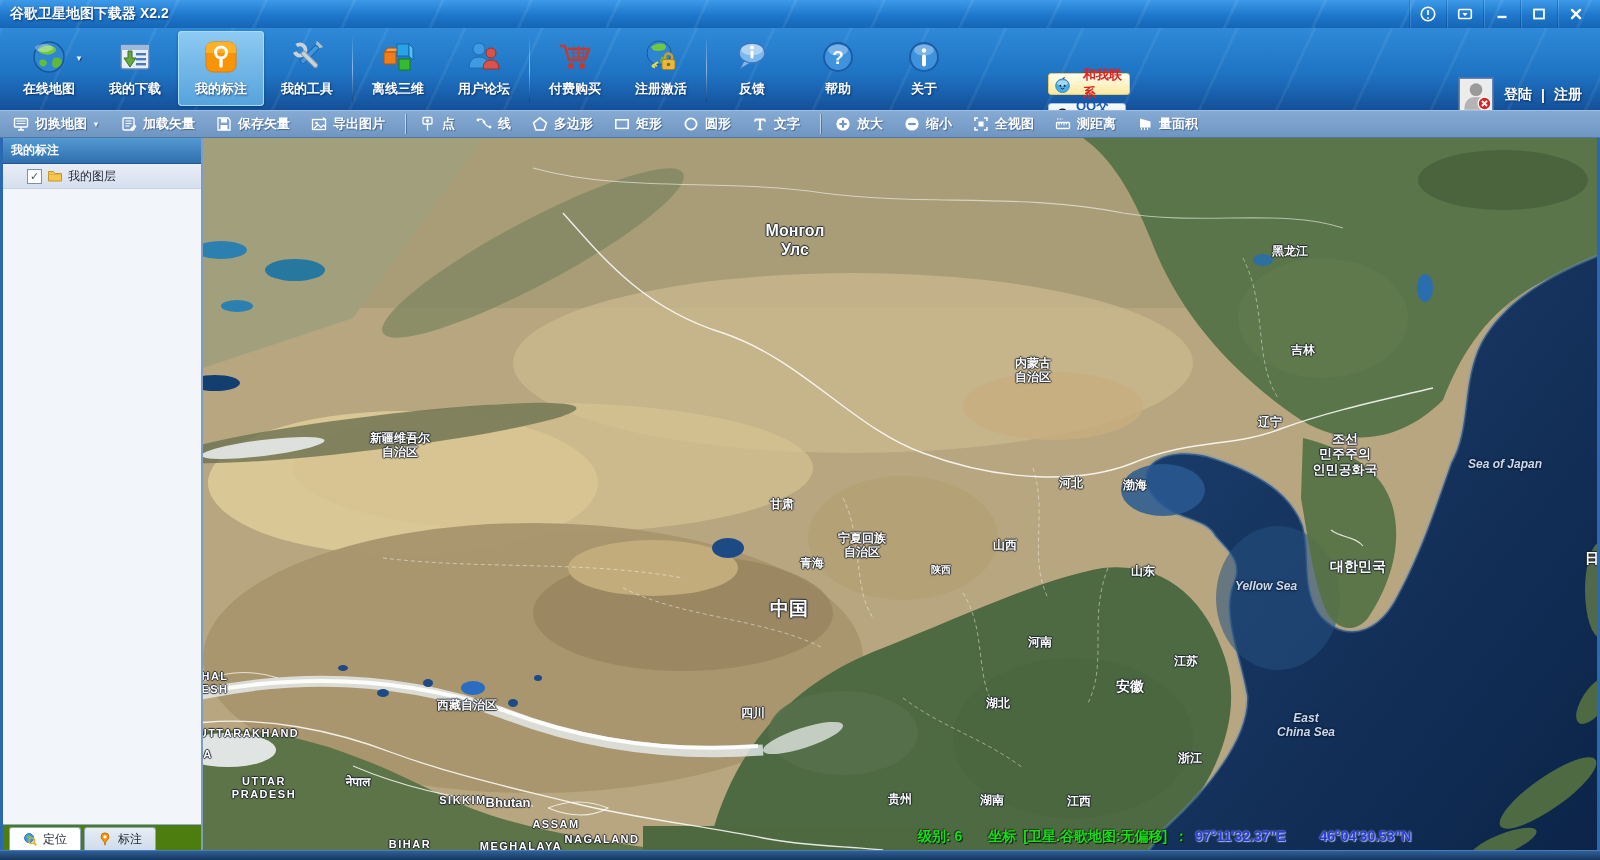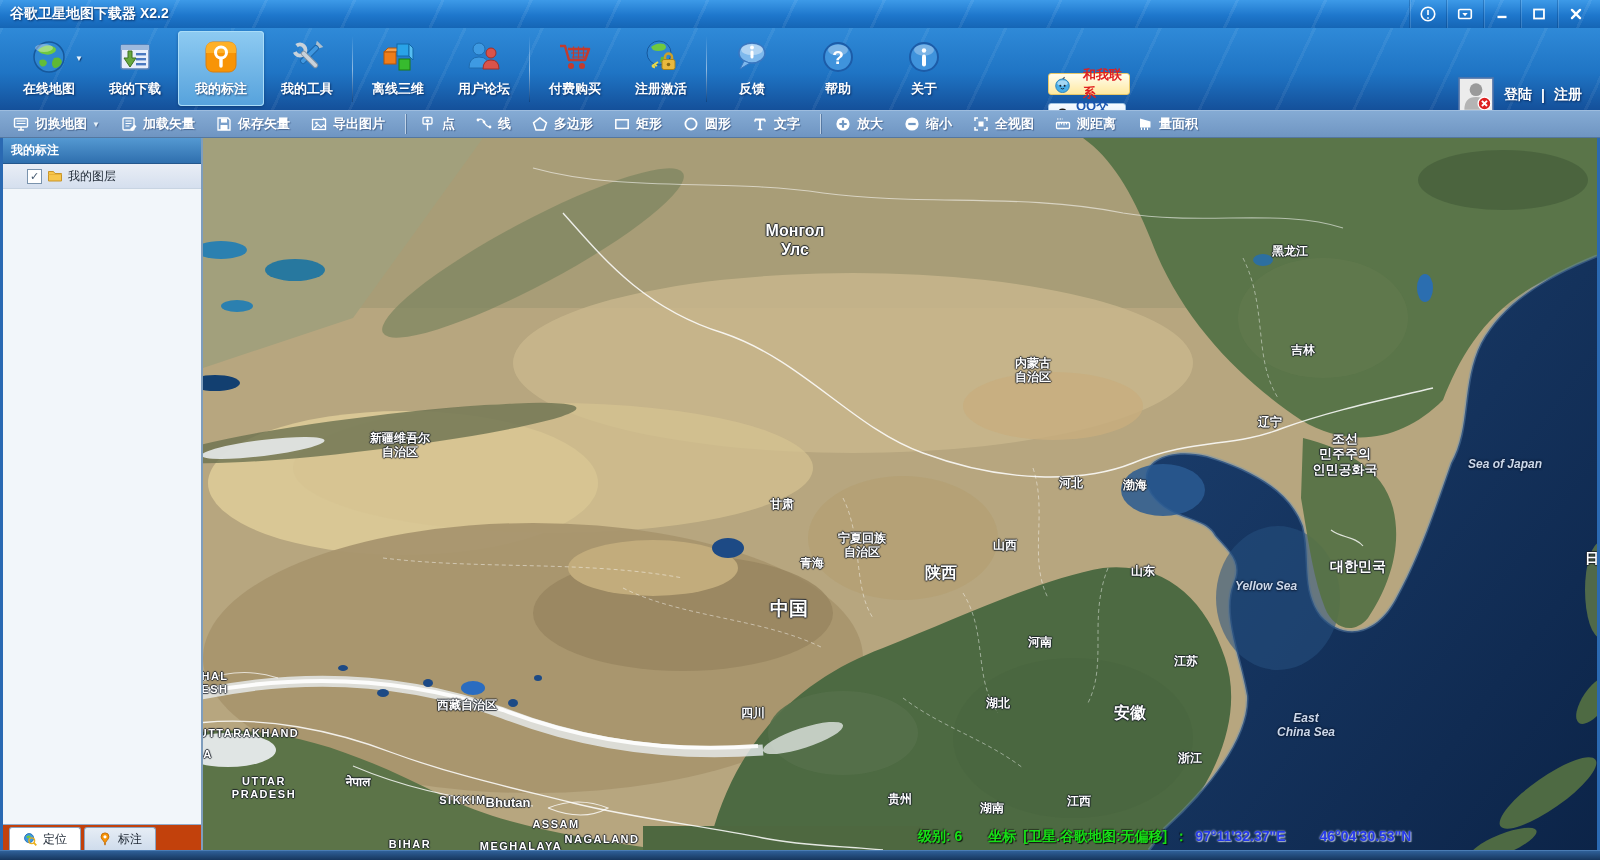--- a/index.html
+++ b/index.html
@@ -72,21 +72,21 @@
   .sb-header{height:25px;flex:none;background:linear-gradient(180deg,#5499d2,#2f6fae);
     color:#fff;font-size:12px;font-weight:bold;display:flex;align-items:center;
     padding-left:8px;border-bottom:1px solid #24578c;}
   .sb-row{height:24px;flex:none;display:flex;align-items:center;gap:5px;padding-left:24px;
     background:linear-gradient(180deg,#e9eef6,#d5dfee);border-bottom:1px solid #c8d4e2;cursor:pointer;}
   .checkbox{width:13px;height:13px;background:#fff;border:1px solid #7a93ad;display:flex;
     align-items:center;justify-content:center;font-size:11px;line-height:11px;color:#44586e;flex:none;cursor:pointer;}
   .sb-row svg{width:16px;height:16px;flex:none;}
   .sb-label{font-size:12px;color:#1d2733;}
   .sb-body{flex:1;}
-  .sb-tabs{height:25px;flex:none;background:#c2410c;border-top:1px solid #92accc;
+  .sb-tabs{height:25px;flex:none;background:#4d7c0f;border-top:1px solid #92accc;
     display:flex;align-items:flex-end;padding-left:6px;gap:3px;}
   .sb-tab{height:22px;display:flex;align-items:center;gap:6px;padding:0 13px;font-size:12px;color:#1d2733;
     background:linear-gradient(180deg,#e6edf5,#cfdcec);border:1px solid #8aa4c2;border-bottom:none;
     border-radius:3px 3px 0 0;cursor:pointer;}
   .sb-tab.active{background:#fff;}
   .sb-tab svg{width:14px;height:14px;}
 
   
   .map{flex:1;position:relative;overflow:hidden;background:#b7a67f;cursor:default;}
   .map svg.terrain{position:absolute;left:0;top:0;width:100%;height:100%;display:block;}
@@ -632,21 +632,21 @@
         <div>新疆维吾尔</div>
         <div>自治区</div>
       </div>
       <div class="map-label" style="left: 579px; top: 359px; font-size: 12px;">
         <div>甘肃</div>
       </div>
       <div class="map-label" style="left: 659px; top: 393px; font-size: 12px;">
         <div>宁夏回族</div>
         <div>自治区</div>
       </div>
-      <div class="map-label" style="left: 738px; top: 426px; font-size: 16px; text-align: center;">
+      <div class="map-label" style="left: 738px; top: 426px; font-size: 10px; text-align: center;">
         <div>陕西</div>
       </div>
       <div class="map-label" style="left: 802px; top: 400px; font-size: 12px;">
         <div>山西</div>
       </div>
       <div class="map-label" style="left: 868px; top: 338px; font-size: 12px;">
         <div>河北</div>
       </div>
       <div class="map-label" style="left: 932px; top: 340px; font-size: 12px;">
         <div>渤海</div>
@@ -656,39 +656,39 @@
       </div>
       <div class="map-label" style="left: 837px; top: 497px; font-size: 12px;">
         <div>河南</div>
       </div>
       <div class="map-label" style="left: 983px; top: 516px; font-size: 12px;">
         <div>江苏</div>
       </div>
       <div class="map-label" style="left: 795px; top: 558px; font-size: 12px;">
         <div>湖北</div>
       </div>
-      <div class="map-label" style="left: 927px; top: 566px; font-size: 16px;">
+      <div class="map-label" style="left: 927px; top: 540px; font-size: 14px;">
         <div>安徽</div>
       </div>
       <div class="map-label" style="left: 987px; top: 613px; font-size: 12px;">
         <div>浙江</div>
       </div>
       <div class="map-label" style="left: 550px; top: 568px; font-size: 12px;">
         <div>四川</div>
       </div>
       <div class="map-label" style="left: 609px; top: 418px; font-size: 12px;">
         <div>青海</div>
       </div>
       <div class="map-label" style="left: 264px; top: 560px; font-size: 12px;">
         <div>西藏自治区</div>
       </div>
       <div class="map-label" style="left: 697px; top: 654px; font-size: 12px;">
         <div>贵州</div>
       </div>
-      <div class="map-label" style="left: 789px; top: 655px; font-size: 12px; margin-top: 8px;">
+      <div class="map-label" style="left: 789px; top: 655px; font-size: 12px;">
         <div>湖南</div>
       </div>
       <div class="map-label" style="left: 876px; top: 656px; font-size: 12px;">
         <div>江西</div>
       </div>
       <div class="map-label" style="left: 586px; top: 460px; font-size: 19px;">
         <div>中国</div>
       </div>
       <div class="map-label" style="left: 1142px; top: 293px; font-size: 13px;">
         <div>조선</div>

